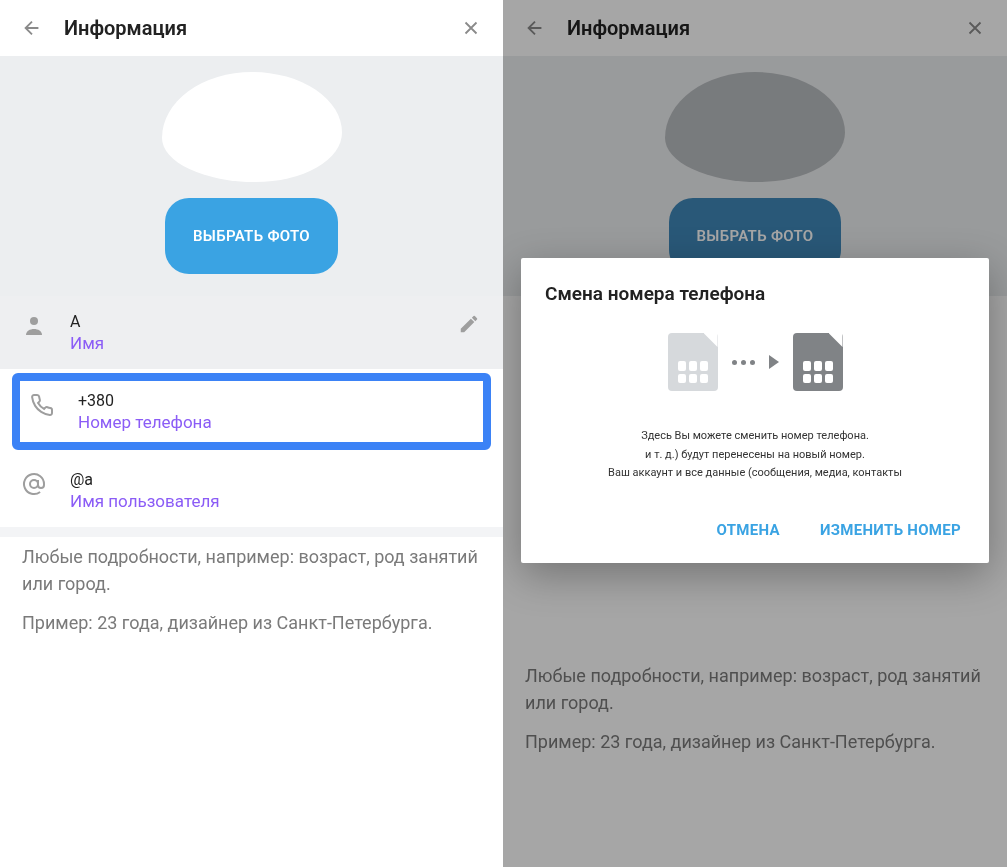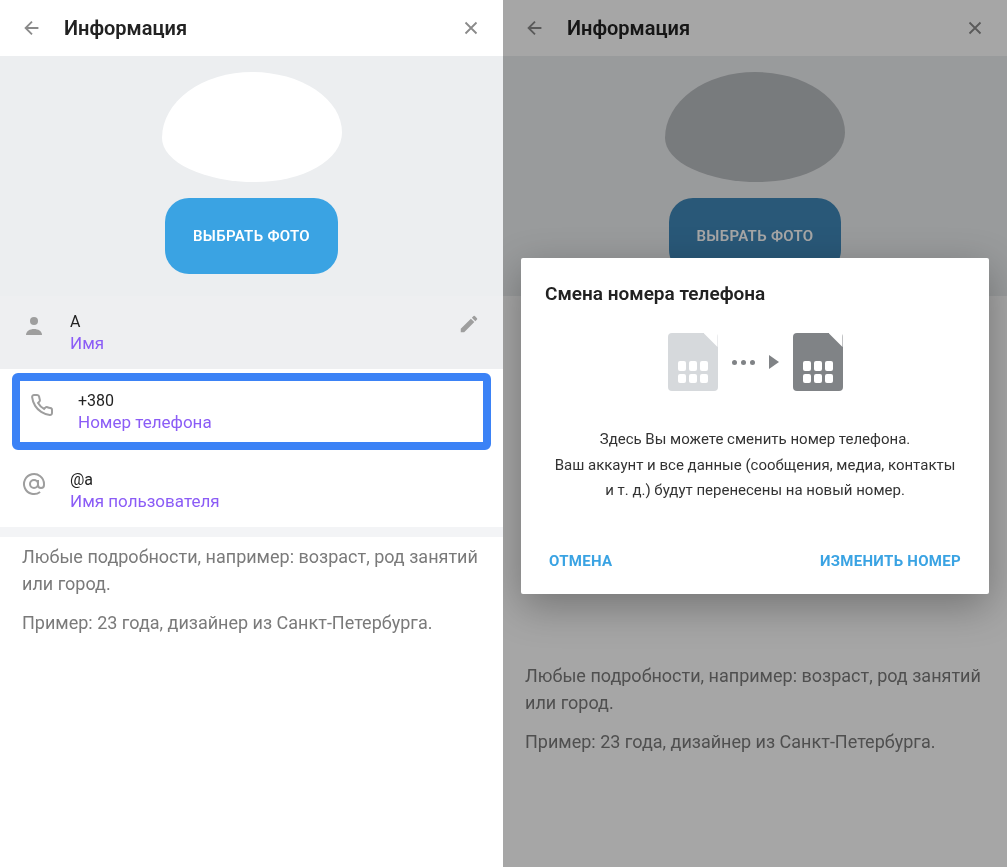--- a/index.html
+++ b/index.html
@@ -43,22 +43,22 @@
     .sim-graphic { display: flex; justify-content: center; align-items: center; gap: 14px; margin-bottom: 36px; }
     .sim { width: 50px; height: 58px; border-radius: 4px 4px 4px 4px; position: relative; }
     .sim::before { content: ''; position: absolute; top: 0; right: 0; width: 14px; height: 14px; background: #fff; clip-path: polygon(100% 0, 0 0, 100% 100%); }
     .sim-grid { position: absolute; bottom: 8px; left: 10px; right: 10px; height: 22px; display: grid; grid-template-columns: 1fr 1fr 1fr; grid-template-rows: 1fr 1fr; gap: 3px; }
     .sim-grid span { background: #fff; border-radius: 2px; }
     .sim.old { background: #d6d9dc; }
     .sim.new { background: #808386; }
     .dots { display: flex; gap: 4px; }
     .dots span { width: 5px; height: 5px; background: #808386; border-radius: 50%; }
     .arrow-tip { width: 0; height: 0; border-left: 10px solid #808386; border-top: 7px solid transparent; border-bottom: 7px solid transparent; }
-    .modal-body { text-align: center; color: #333; font-size: 15px; line-height: 1.7; margin-bottom: 40px; }
-    .modal-actions { display: flex; justify-content: space-between; gap: 42px; }
+    .modal-body { text-align: center; color: #333; font-size: 11px; line-height: 1.7; margin-bottom: 30px; }
+    .modal-actions { display: flex; justify-content: flex-end; gap: 32px; }
     .modal-btn { background: none; border: none; color: #3aa3e3; font-size: 15px; font-weight: 700; letter-spacing: 0.3px; cursor: pointer; padding: 8px 4px; }
   </style>
 </head>
 <body>
 
 <div class="panel left">
   <div class="header">
     <div class="icon-btn">
       <svg viewBox="0 0 24 24" fill="none" stroke="currentColor" stroke-width="2">
           <path d="M19 12H5M12 19l-7-7 7-7"></path>
@@ -180,21 +180,21 @@
             <span></span>
             <span></span>
             <span></span>
             <span></span>
             <span></span>
           </div>
         </div>
     </div>
     <div class="modal-body">
       <div>Здесь Вы можете сменить номер телефона.</div>
+      <div>и т. д.) будут перенесены на новый номер.</div>
       <div>Ваш аккаунт и все данные (сообщения, медиа, контакты</div>
-      <div>и т. д.) будут перенесены на новый номер.</div>
     </div>
     <div class="modal-actions">
       <button class="modal-btn">ОТМЕНА</button>
       <button class="modal-btn">ИЗМЕНИТЬ НОМЕР</button>
     </div>
   </div>
 </div>
 
 </body></html>

